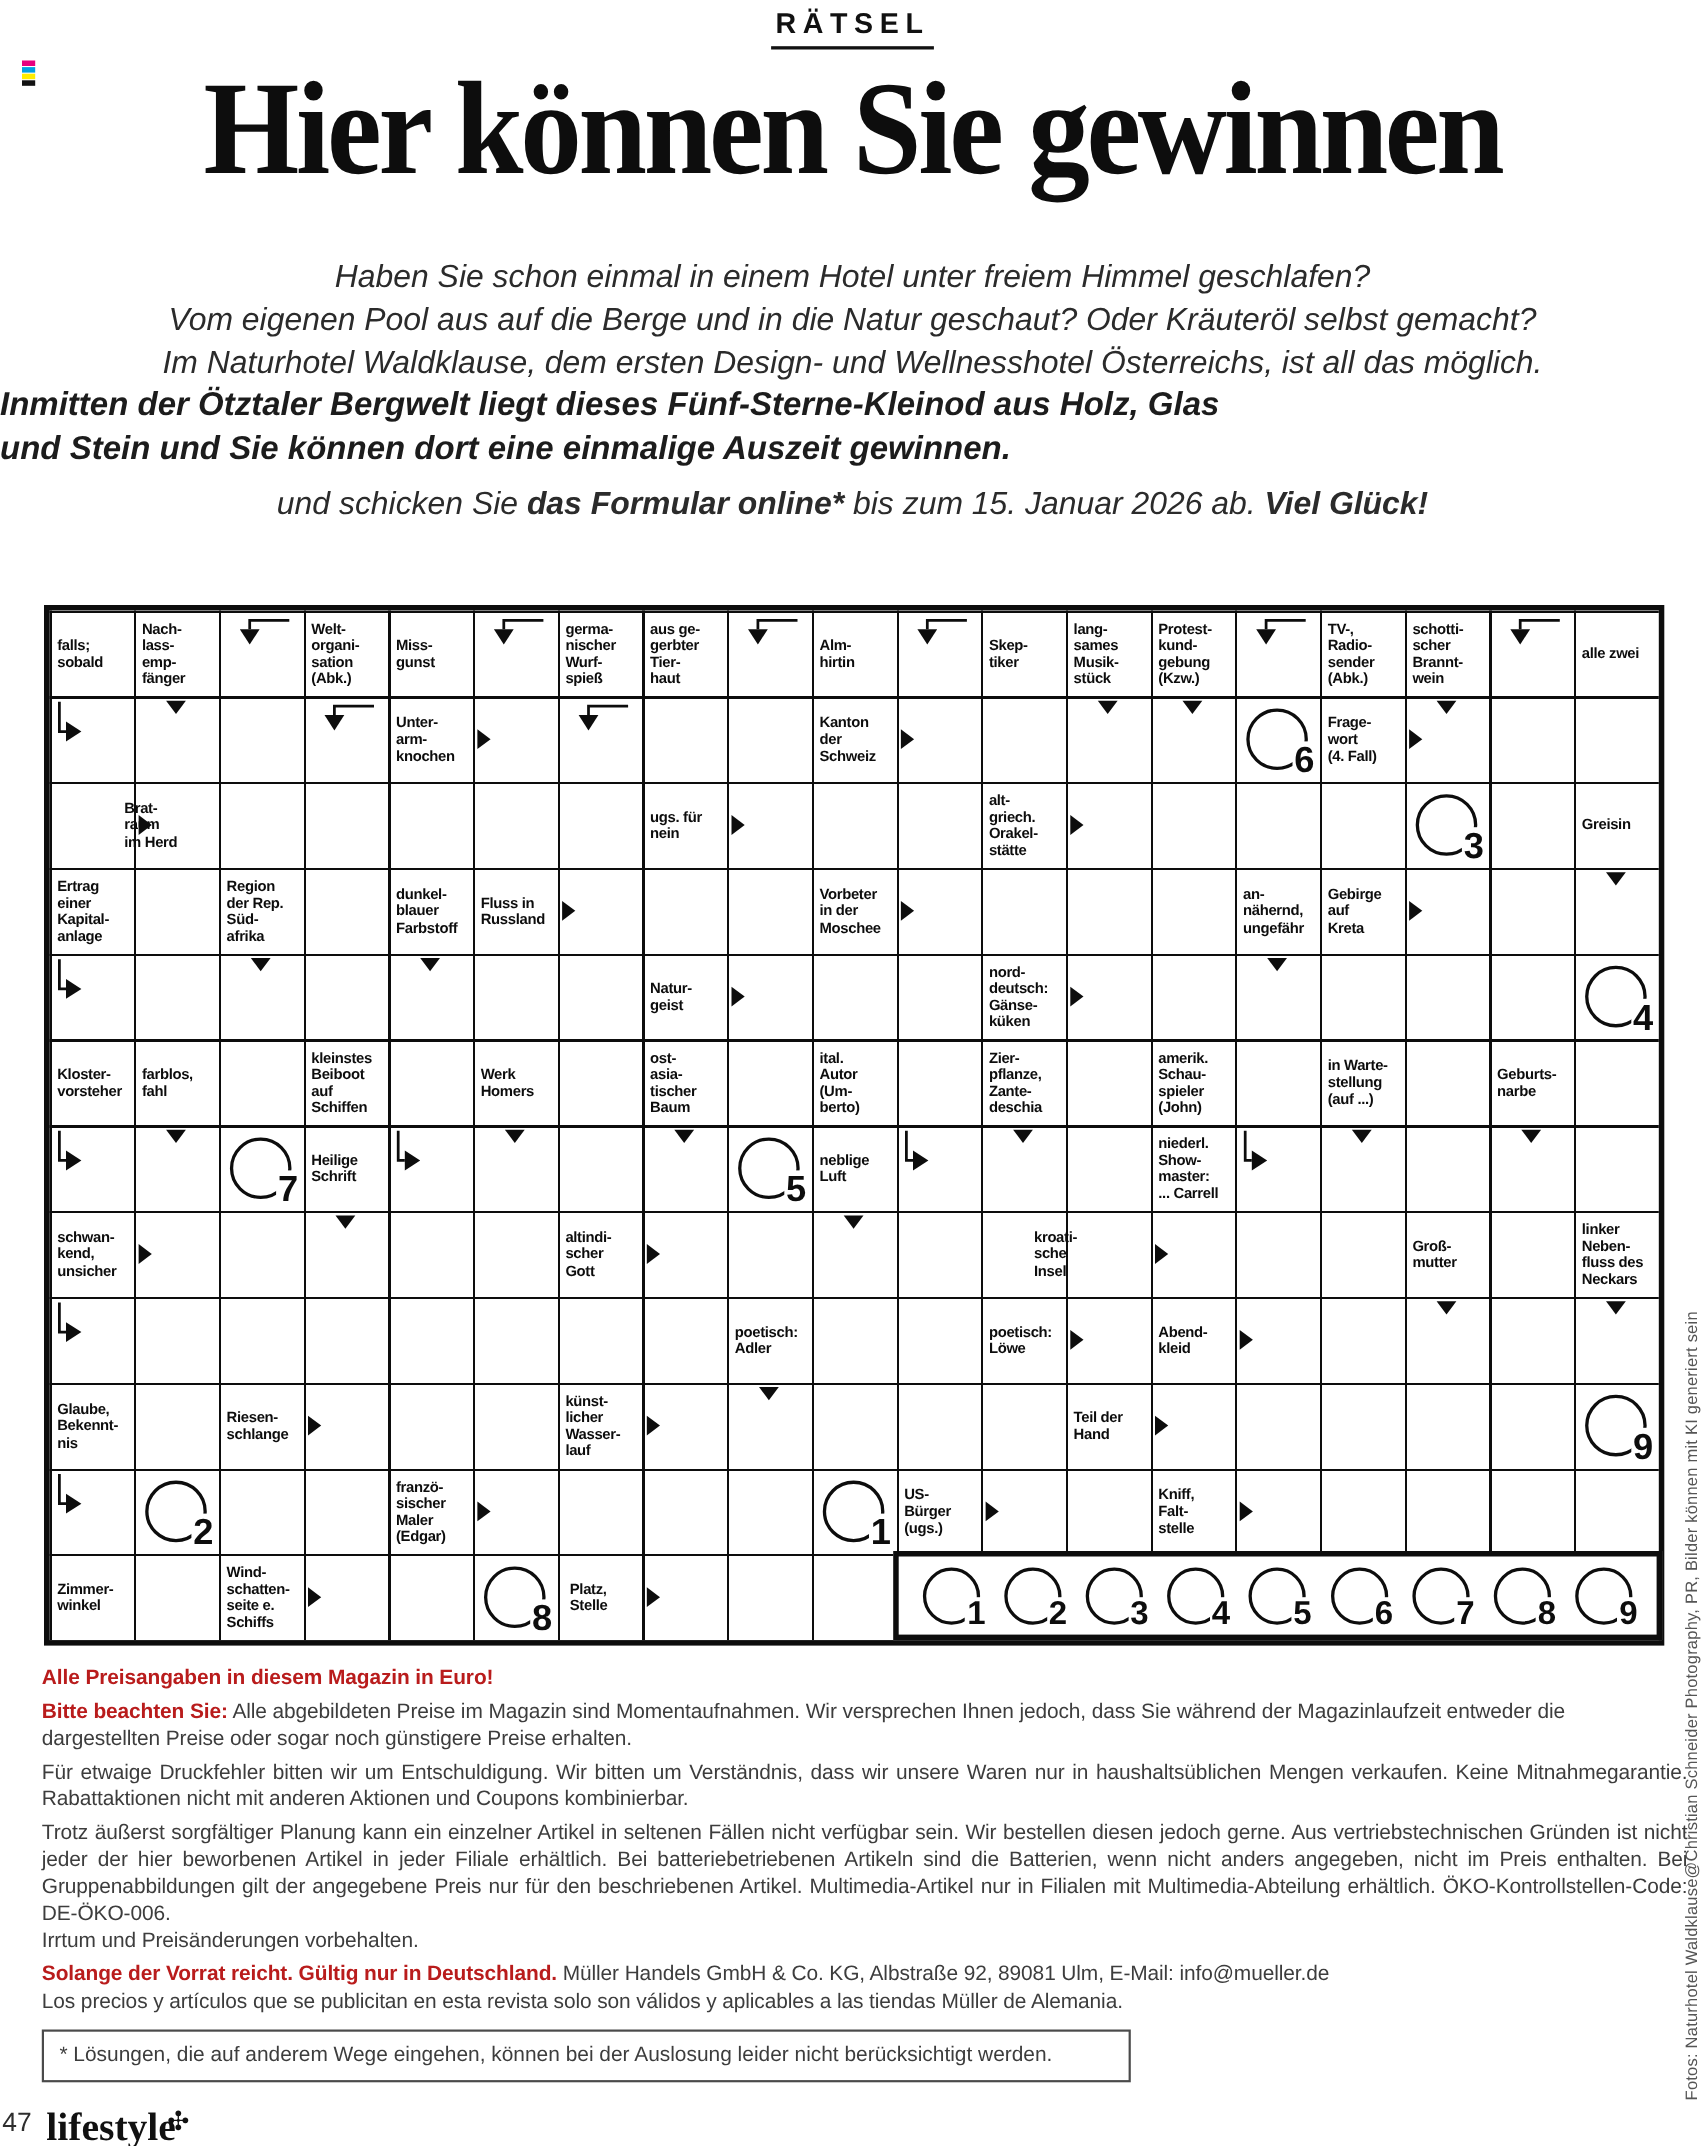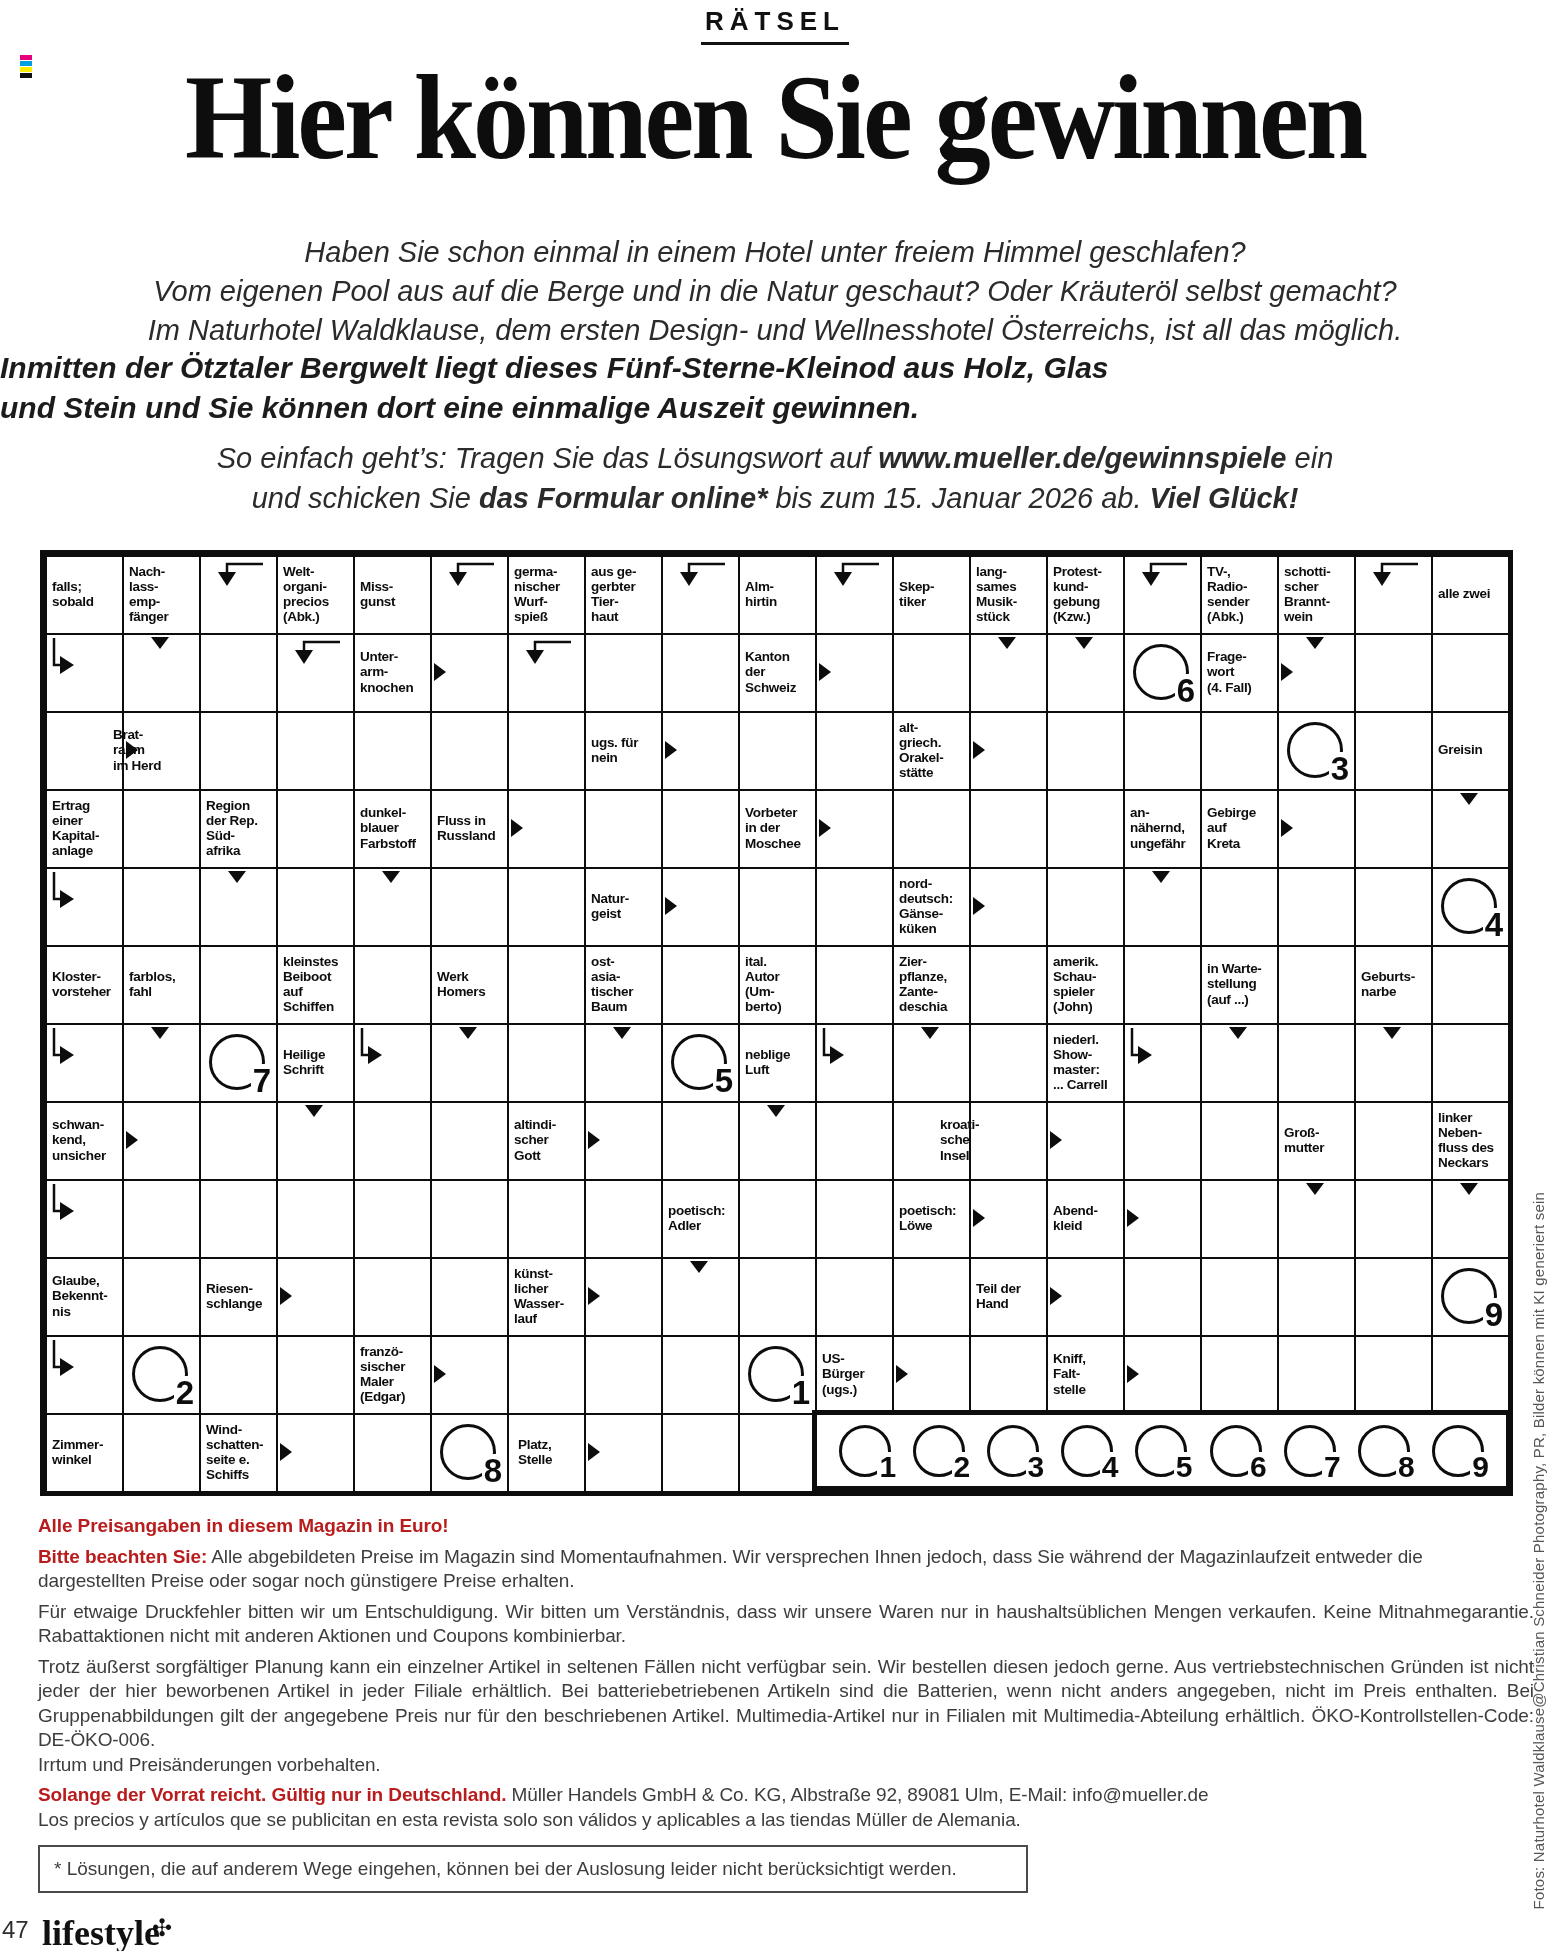--- a/index.html
+++ b/index.html
@@ -86,34 +86,33 @@
   <div>Vom eigenen Pool aus auf die Berge und in die Natur geschaut? Oder Kräuteröl selbst gemacht?</div>
   <div>Im Naturhotel Waldklause, dem ersten Design- und Wellnesshotel Österreichs, ist all das möglich.</div>
 </div>
 
 <div class="introbold">
   <div>Inmitten der Ötztaler Bergwelt liegt dieses Fünf-Sterne-Kleinod aus Holz, Glas</div>
   <div>und Stein und Sie können dort eine einmalige Auszeit gewinnen.</div>
 </div>
 
 <div class="howto">
-  <div><span>So einfach geht’s: Tragen Sie das Lösungswort auf </span><b>www.mueller.de/gewinnspiele</b><span> ein</span></div>
   <div><span>und schicken Sie </span><b>das Formular online*</b><span> bis zum 15. Januar 2026 ab. </span><b>Viel Glück!</b></div>
 </div>
 
 <div id="puzzle-grid">
     <div class="clue" style="left: 0px; top: 0px;">falls;
 sobald</div>
     <div class="clue" style="left: 77px; top: 0px;">Nach-
 lass-
 emp-
 fänger</div>
     <div class="clue" style="left: 231px; top: 0px;">Welt-
 organi-
-precios
+sation
 (Abk.)</div>
     <div class="clue" style="left: 308px; top: 0px;">Miss-
 gunst</div>
     <div class="clue" style="left: 462px; top: 0px;">germa-
 nischer
 Wurf-
 spieß</div>
     <div class="clue" style="left: 539px; top: 0px;">aus ge-
 gerbter
 Tier-

